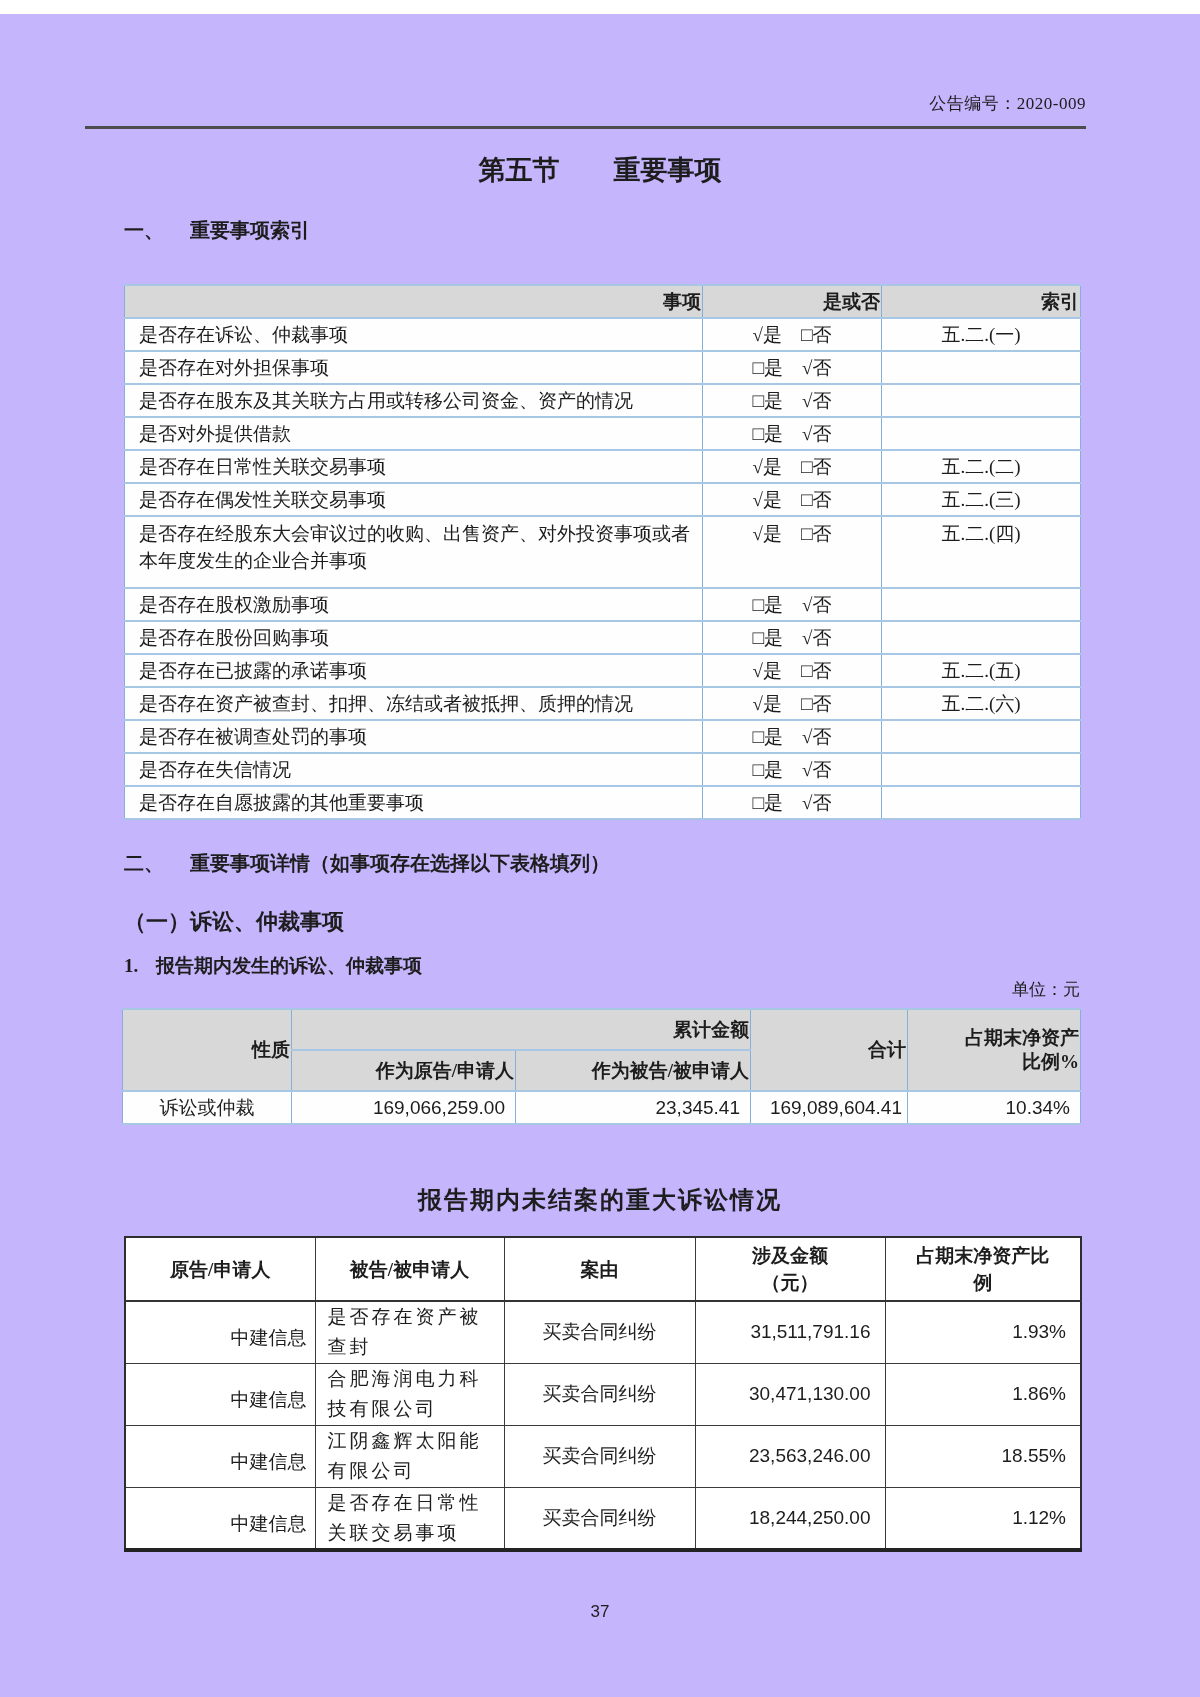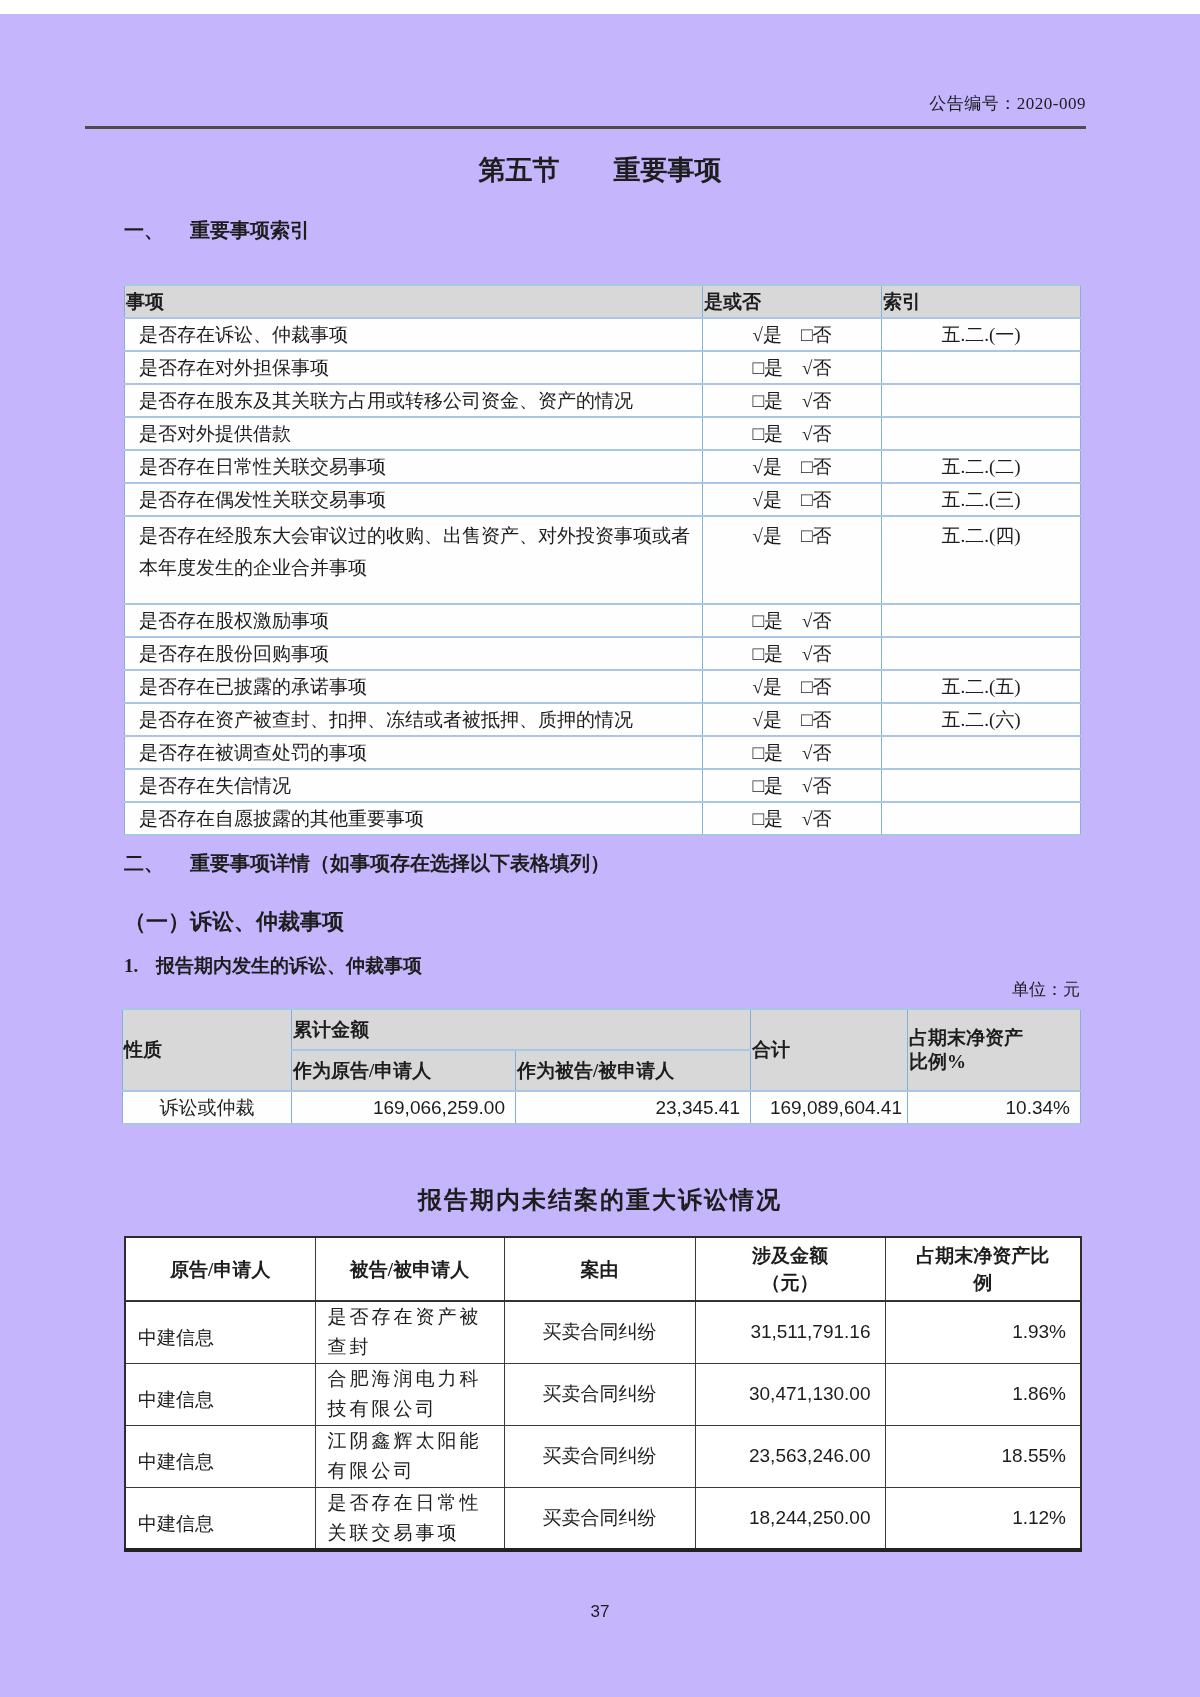--- a/index.html
+++ b/index.html
@@ -21,41 +21,41 @@
   #h-lawsuit { top:893px; font-size:22px; }
   #h-period  { top:939px; font-size:19px; }
   .unit { position:absolute; top:964px; right:120px; font-size:17px; }
 
   table { border-collapse:collapse; table-layout:fixed; }
   .num { font-family:"Liberation Sans","DejaVu Sans",sans-serif; }
 
   
   .t-blue { position:absolute; }
   .t-blue th, .t-blue td { border:1px solid #86afd7; border-top:2px solid #a7c7e4; border-bottom:2px solid #a7c7e4; font-size:19px; }
-  .t-blue th { background:#d8d8d8; font-weight:bold; text-align:left; }
+  .t-blue th { background:#d8d8d8; font-weight:bold; text-align:right; }
   #t1 { top:270px; left:124px; width:956px; }
   #t1 th { height:33px; }
   #t1 td { height:33px; background:#fefefe; }
   #t1 .c-item { text-align:left; padding:0 8px 0 14px; }
   #t1 .c-ans, #t1 .c-idx { text-align:center; }
-  #t1 tr.tall td { height:88px; vertical-align:top; line-height:32px; padding-top:3px; }
+  #t1 tr.tall td { height:72px; vertical-align:top; line-height:27px; padding-top:3px; }
 
   #t2 { top:994px; left:122px; width:958px; }
   #t2 th { height:41px; line-height:24px; }
   #t2 td { height:33px; background:#fefefe; }
   .pre { white-space:pre-line; }
   .c-center { text-align:center; }
   .c-right { text-align:right; padding-right:10px; font-size:19px; }
 
   
   #t3 { position:absolute; top:1222px; left:124px; width:956px; border:2px solid #2e2e2e; border-bottom:4px solid #222; }
   #t3 th, #t3 td { border:1px solid #3a3a3a; font-size:19px; background:#fff; }
   #t3 th { height:64px; font-weight:bold; text-align:center; line-height:27px; border-bottom:2px solid #333; }
   #t3 td { height:62px; }
-  #t3 .c-left { text-align:left; padding:12px 8px 0 12px; }
+  #t3 .c-left { text-align:right; padding:12px 8px 0 12px; }
   #t3 .co { letter-spacing:3px; line-height:30px; padding:0 8px 0 12px; text-align:left; }
   #t3 .c-right { padding-right:14px; }
 
   .pending-title { position:absolute; top:1170px; left:0; width:100%; text-align:center; font-size:24px; font-weight:bold; letter-spacing:2px; }
   .page-num { position:absolute; top:1588px; left:0; width:100%; text-align:center; font-size:17px; font-family:"Liberation Sans","DejaVu Sans",sans-serif; }
   .bottom-strip { position:absolute; left:0; bottom:0; width:100%; height:7px; background:#cbcbcb; }
 </style>
 </head>
 <body>
 

